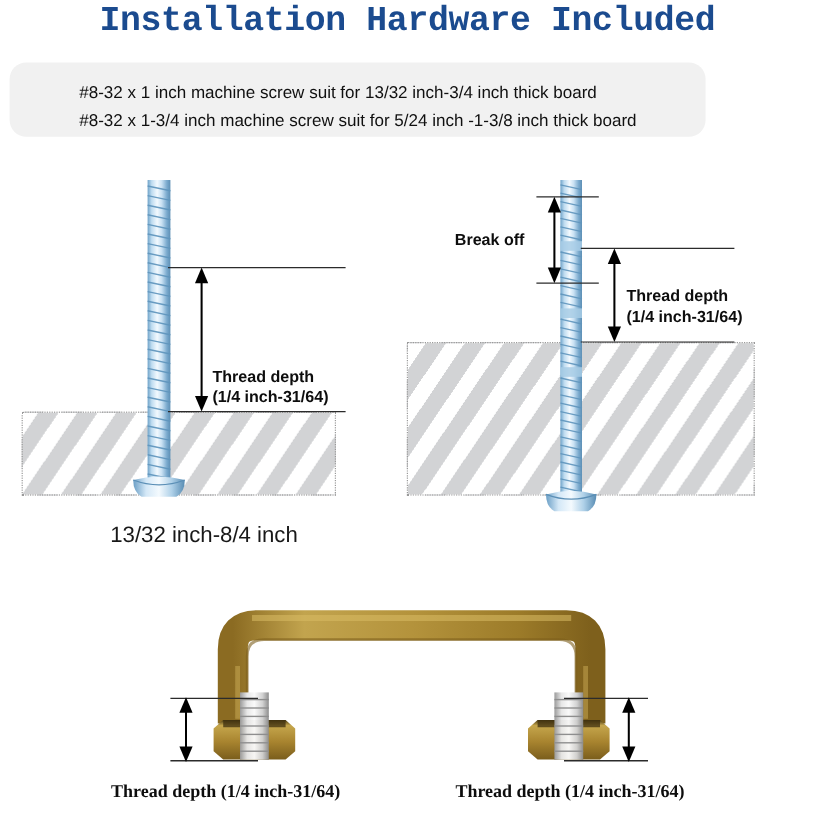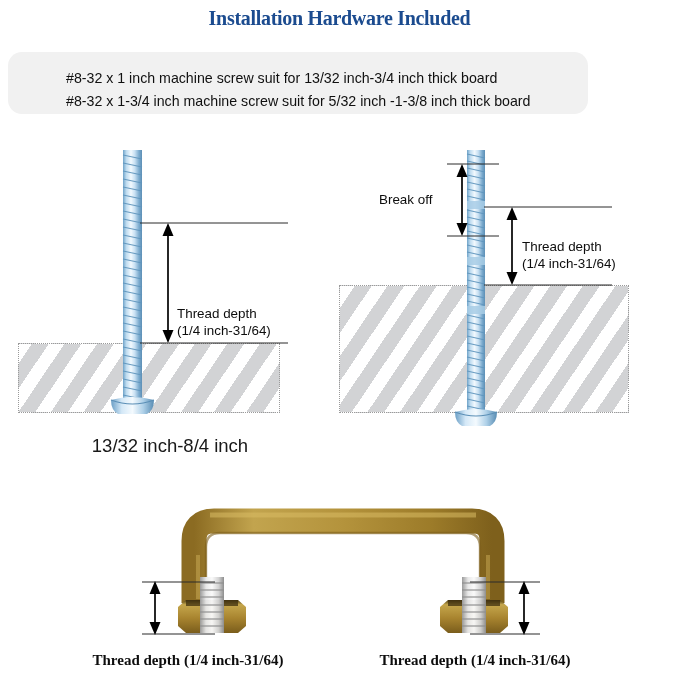--- a/index.html
+++ b/index.html
@@ -15,23 +15,23 @@
     overflow: hidden;
   }
 
   
   .page-title {
     position: absolute;
     top: 0px;
     left: 0;
     width: 679px;
     text-align: center;
-    font-family: Liberation Serif, serif;
+    font-family: Liberation Mono, monospace;
     font-weight: bold;
-    font-size: 20px;
+    font-size: 29px;
     letter-spacing: -0.3px;
     color: #1b4b8f;
     line-height: 36px;
     white-space: nowrap;
   }
 
   
   .spec-box {
     position: absolute;
     left: 8px;
@@ -68,21 +68,21 @@
         #d2d3d5 13px, #d2d3d5 27px);
   }
 
   
   .screw { position: absolute; }
 
   
   .dim-label {
     position: absolute;
     font-family: "Liberation Sans", sans-serif;
-    font-weight: normal;
+    font-weight: bold;
     font-size: 13.4px;
     color: #0d0d0d;
     line-height: 17px;
     white-space: nowrap;
   }
   .dim-label .l2 { display: block; }
 
   .caption {
     position: absolute;
     font-family: "Liberation Sans", sans-serif;
@@ -106,21 +106,21 @@
 
   svg { display: block; overflow: visible; }
 </style>
 </head>
 <body>
 
 <div class="page-title">Installation Hardware Included</div>
 
 <div class="spec-box">
   <div class="spec-line spec-line-1">#8-32 x 1 inch machine screw suit for  13/32 inch-3/4 inch thick board</div>
-  <div class="spec-line spec-line-2">#8-32 x 1-3/4 inch machine screw suit for 5/32 inch -1-3/8 inch thick board</div>
+  <div class="spec-line spec-line-2">#8-32 x 1-3/4 inch machine screw suit for 5/24 inch -1-3/8 inch thick board</div>
 </div>
 
 <div class="diagram" style="left:0px; top:150px; width:340px; height:320px;">
 
   <div class="board" style="left:18px; top:193px; width:262px; height:70px;"></div>
 
   <svg class="screw" width="60" height="280" style="left:103px; top:-8px;">
     <defs>
       <linearGradient id="shaftL" x1="0" y1="0" x2="1" y2="0">
         <stop offset="0%" stop-color="#6fa3c9"></stop>

